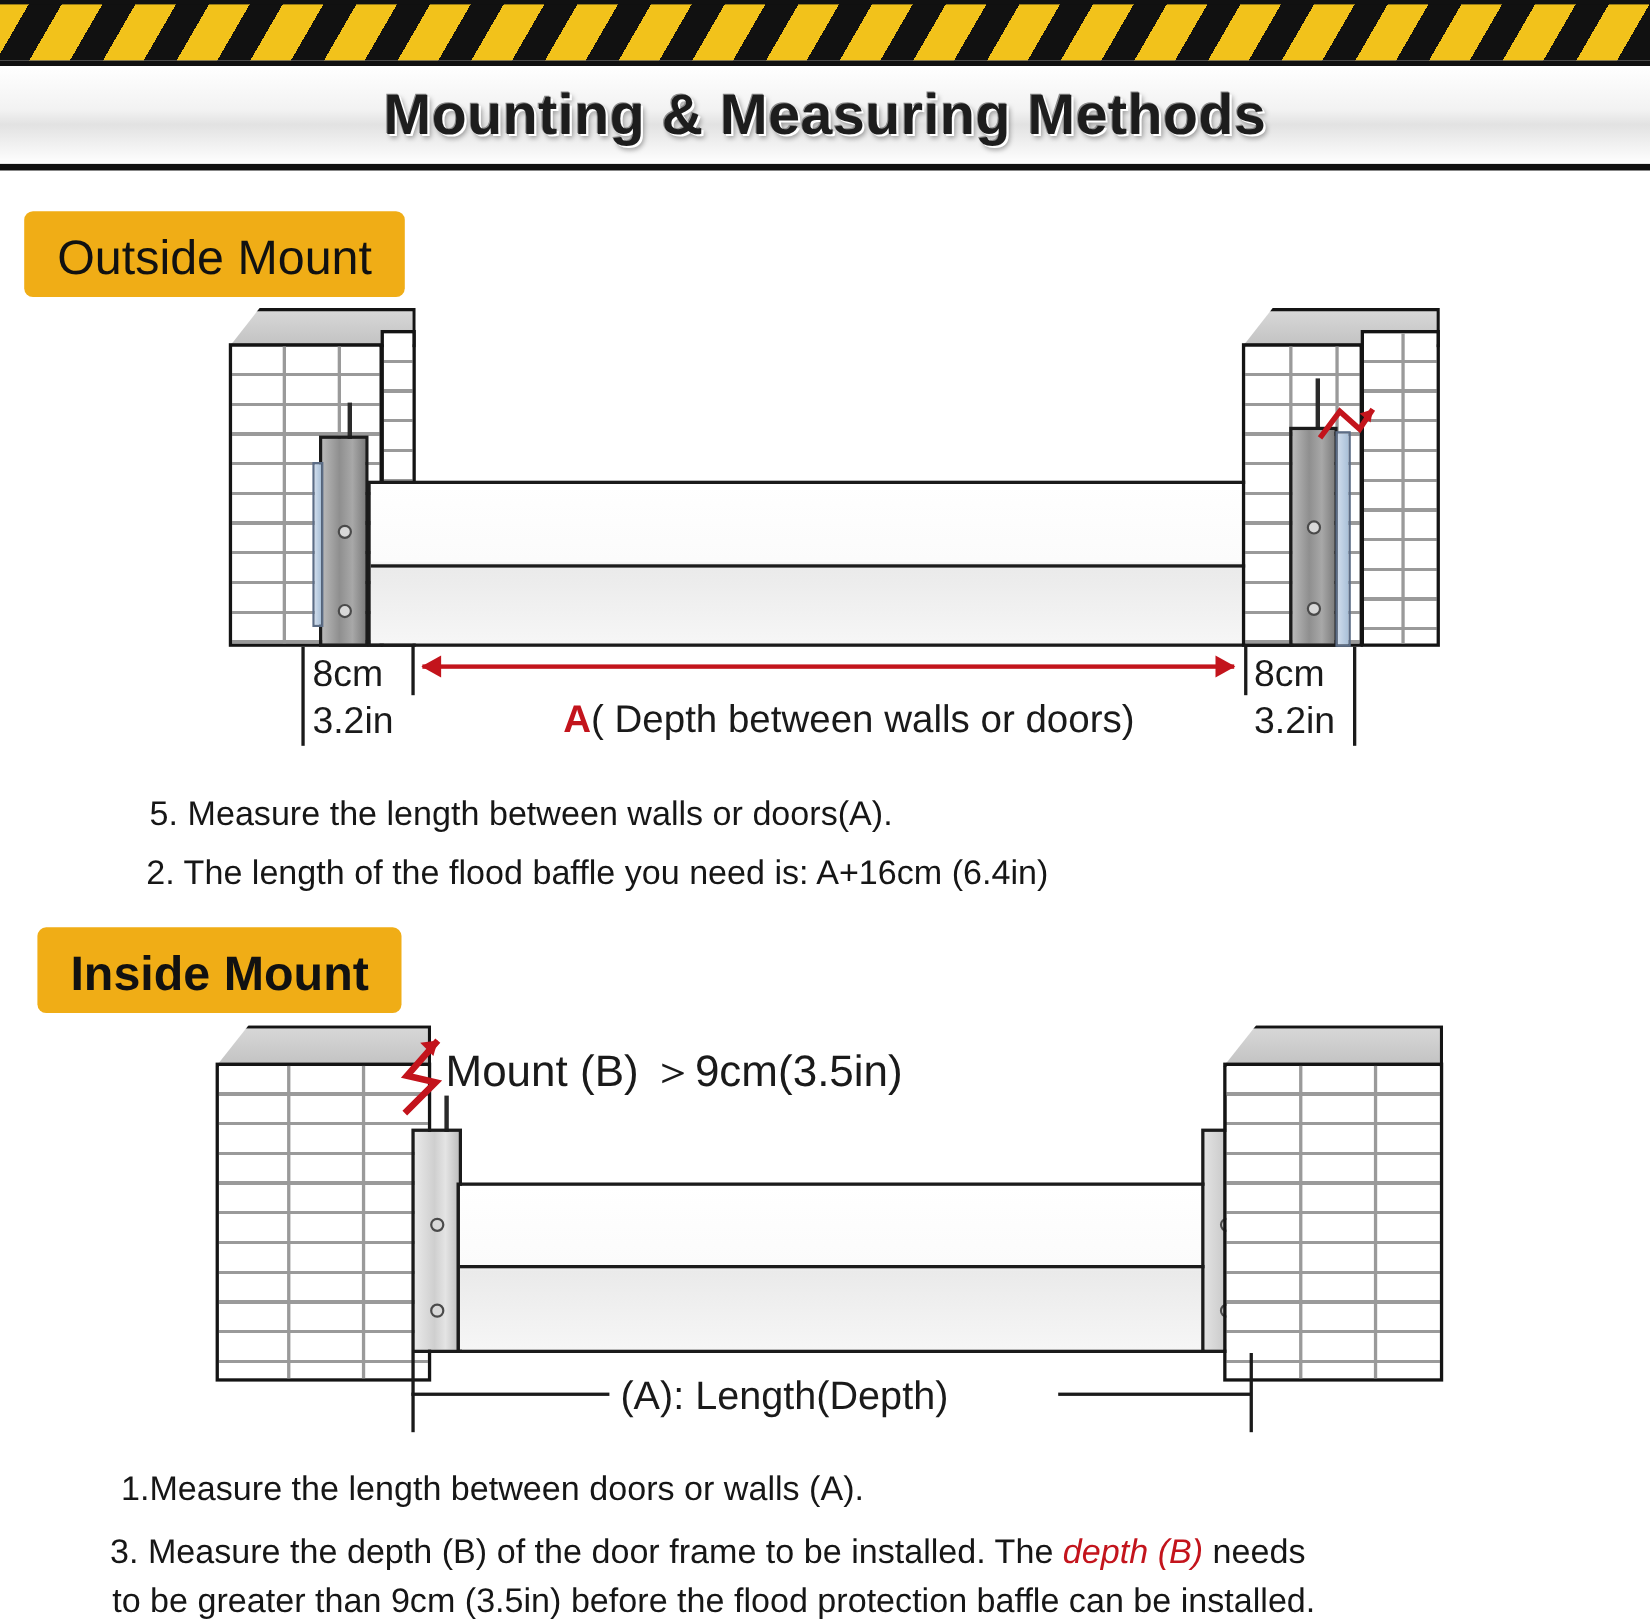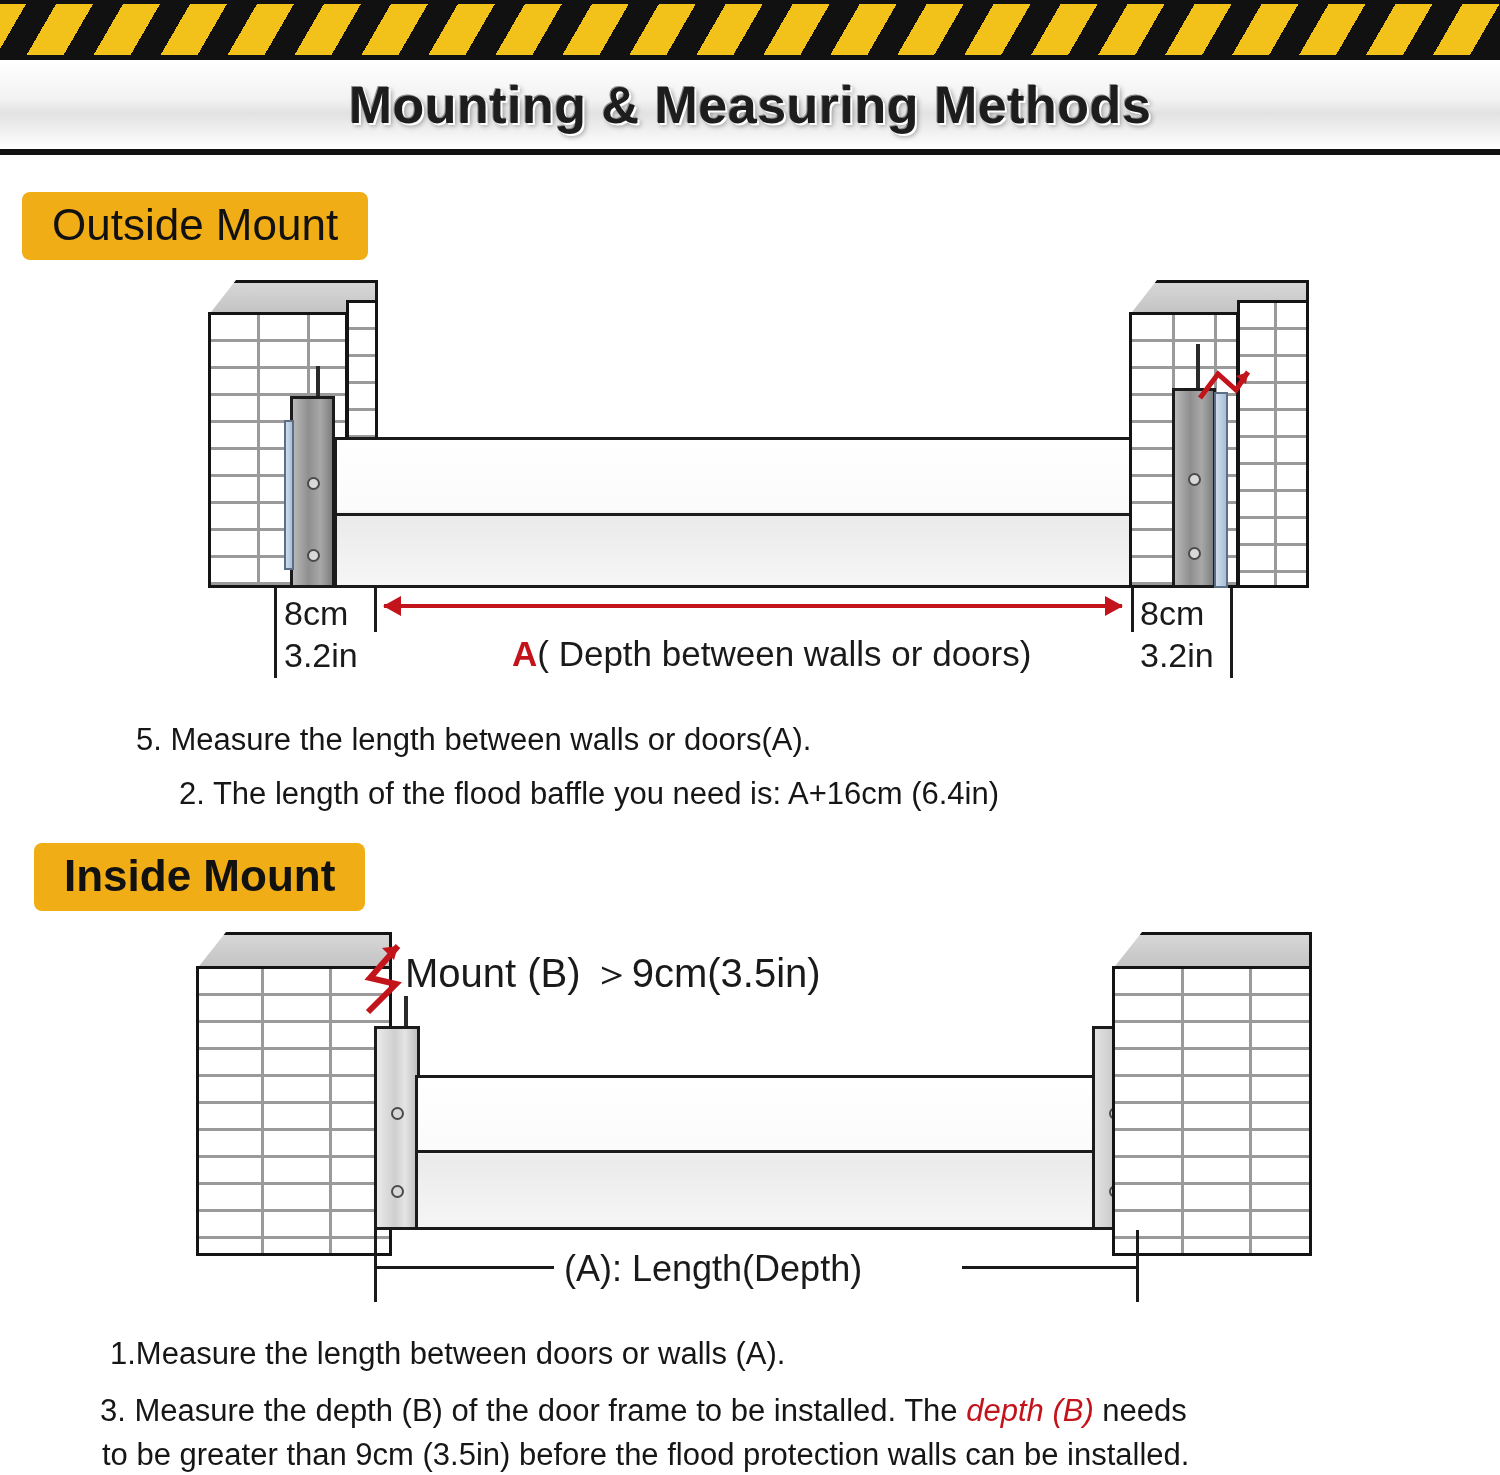--- a/index.html
+++ b/index.html
@@ -57,21 +57,21 @@
       2px 2px 0 #ffffff,
       -1px -1px 0 #8d8d8d,
       3px 3px 5px rgba(0,0,0,0.35);
   }
 
   
   .section-tag {
     position: absolute;
     background: #f0ad16;
     border-radius: 8px;
-    padding: 10px 30px 12px 30px;
+    padding: 20px 30px 12px 30px;
     font-size: 44px;
     color: #111;
     line-height: 1.05;
   }
   #tag-outside { left: 22px; top: 192px; }
   #tag-inside  { left: 34px; top: 843px; font-weight: bold; }
 
   
   .abs { position: absolute; }
   .txt { position: absolute; font-size: 30px; color: #1a1a1a; white-space: nowrap; }
@@ -243,21 +243,21 @@
 
   <div class="txt" style="left:1140px; top:594px; font-size:34px;">8cm</div>
   <div class="txt" style="left:1140px; top:636px; font-size:34px;">3.2in</div>
 
   <div class="txt" style="left:512px; top:634px; font-size:35px;">
     <span class="letterA">A</span><span>( Depth between walls or doors)</span>
   </div>
 </div>
 
 <div class="note" style="left:136px; top:722px;">5. Measure the length between walls or doors(A).</div>
-<div class="note" style="left:133px; top:776px;margin-left:46px;">2. The length of the flood baffle you need is: A+16cm (6.4in)</div>
+<div class="note" style="left:133px; top:776px;">2. The length of the flood baffle you need is: A+16cm (6.4in)</div>
 
 <div class="section-tag" id="tag-inside">Inside Mount</div>
 
 <div>
 
   <div class="pillar-top abs" style="left:196px; top:932px; width:196px; height:38px;
               clip-path: polygon(0 38px, 30px 0, 196px 0, 196px 38px);"></div>
   <div class="pillar" style="left:196px; top:966px; width:196px; height:290px;">
     <div class="brickcol" style="left:62px;"></div>
     <div class="brickcol" style="left:130px;"></div>
@@ -298,13 +298,13 @@
   <div class="tick-blk" style="left:374px; top:1266px; width:180px;"></div>
   <div class="tick-blk" style="left:962px; top:1266px; width:176px;"></div>
 
   <div class="txt" style="left:564px; top:1248px; font-size:36px;">(A): Length(Depth)</div>
 </div>
 
 <div class="note" style="left:110px; top:1336px;">1.Measure the length between doors or walls (A).</div>
 <div class="note" style="left:100px; top:1393px;">
   <span>3. Measure the depth (B) of the door frame to be installed. The </span><span class="hl-depth">depth (B)</span><span> needs</span>
 </div>
-<div class="note" style="left:102px; top:1437px;">to be greater than 9cm (3.5in) before the flood protection walls can be installed.</div>
+<div class="note" style="left:102px; top:1437px;">to be greater than 9cm (3.5in) before the flood protection baffle can be installed.</div>
 
 </body></html>

